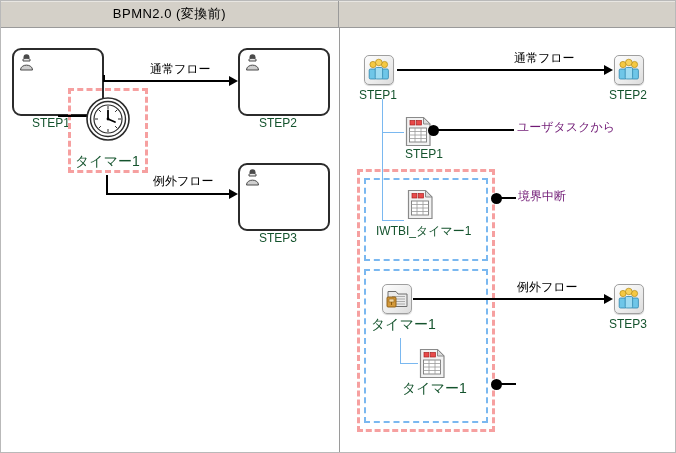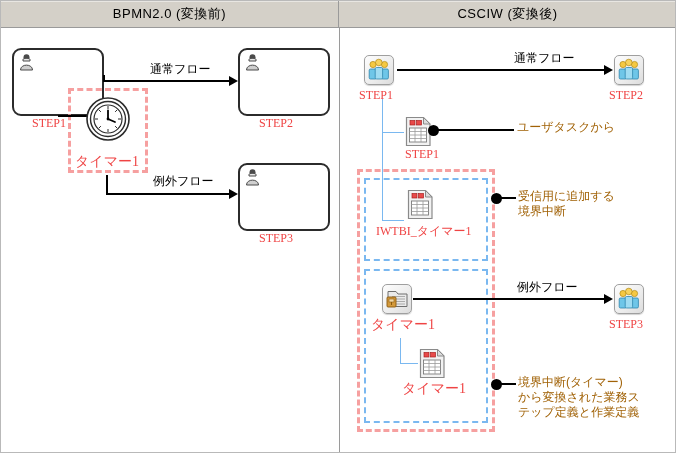--- a/index.html
+++ b/index.html
@@ -38,33 +38,32 @@
   .node-box{
     position:absolute;
     box-sizing:border-box;
     border:2px solid #2b2b2b;
     border-radius:9px;
     background:#ffffff;
   }
   .caption{
     position:absolute;
     font-size:12px;
-    color:#ef4444;
+    color:#14532d;
     white-space:nowrap;
     letter-spacing:0px;
-    font-family:Liberation Serif, serif;
   }
   .caption.jp{font-size:14px;}
   .flowlabel{
     position:absolute;
     font-size:12px;color:#000;white-space:nowrap;
   }
   .annot{
     position:absolute;
-    font-size:12px;color:#a16207;
+    font-size:12px;color:#701a75;
     line-height:15px;
     white-space:nowrap;
   }
   
   .arrow-line{
     position:absolute;background:#000;height:2px;
   }
   .arrow-vline{
     position:absolute;background:#000;width:2px;
   }
@@ -115,21 +114,20 @@
 <body>
 
 <div id="page">
 
   <div class="hdr left">
     <div class="hdr-top-hi"></div>
     <span>BPMN2.0 (変換前)</span>
   </div>
   <div class="hdr right">
     <div class="hdr-top-hi"></div>
-    <span>CSCIW (変換後)</span>
   </div>
   <div class="vdiv"></div>
 
   <div class="node-box" style="left:11px;top:47px;width:92px;height:68px;"></div>
   <div class="icon-person" style="left:17px;top:52px;">
     <svg width="17" height="18" viewBox="0 0 17 18">
       <circle cx="8.5" cy="4.2" r="3" fill="#4a4a4a"></circle>
       <path d="M2.5 17 C2.5 10.5 14.5 10.5 14.5 17 Z" fill="#cfcfcf" stroke="#4a4a4a" stroke-width="1"></path>
       <path d="M5 6.5 C5 5 12 5 12 6.5 L12 8 L5 8 Z" fill="#e8e8e8" stroke="#4a4a4a" stroke-width="1"></path>
     </svg>
@@ -271,21 +269,20 @@
         <line x1="10" y1="12" x2="10" y2="26"></line>
         <line x1="16" y1="12" x2="16" y2="26"></line>
       </g>
     </svg>
   </div>
   <div class="caption" style="left:375px;top:222px;text-align:right;">IWTBI_タイマー1</div>
 
   <div class="dot" style="left:490px;top:192px;"></div>
   <div class="leader" style="left:500px;top:196px;width:15px;"></div>
   <div class="annot" style="left:517px;top:188px;">
-    <div>受信用に追加する</div>
     <div>境界中断</div>
   </div>
 
   <div class="icon-tile" style="left:381px;top:283px;">
     <svg width="28" height="28" viewBox="0 0 28 28">
       <path d="M5 6.5 L13 6.5 L15 9 L24 9 L24 21.5 L5 21.5 Z" fill="#eaeaea" stroke="#6f6f6f" stroke-width="1"></path>
       <g stroke="#9a9a9a" stroke-width=".8">
         <line x1="9" y1="11.5" x2="22" y2="11.5"></line>
         <line x1="9" y1="14" x2="22" y2="14"></line>
         <line x1="9" y1="16.5" x2="22" y2="16.5"></line>
@@ -327,19 +324,14 @@
         <line x1="4.5" y1="22.5" x2="21.5" y2="22.5"></line>
         <line x1="10" y1="12" x2="10" y2="26"></line>
         <line x1="16" y1="12" x2="16" y2="26"></line>
       </g>
     </svg>
   </div>
   <div class="caption jp" style="left:401px;top:379px;">タイマー1</div>
 
   <div class="dot" style="left:490px;top:378px;"></div>
   <div class="leader" style="left:500px;top:382px;width:15px;"></div>
-  <div class="annot" style="left:517px;top:374px;">
-    <div>境界中断(タイマー)</div>
-    <div>から変換された業務ス</div>
-    <div>テップ定義と作業定義</div>
-  </div>
 
 </div>
 
 </body></html>

